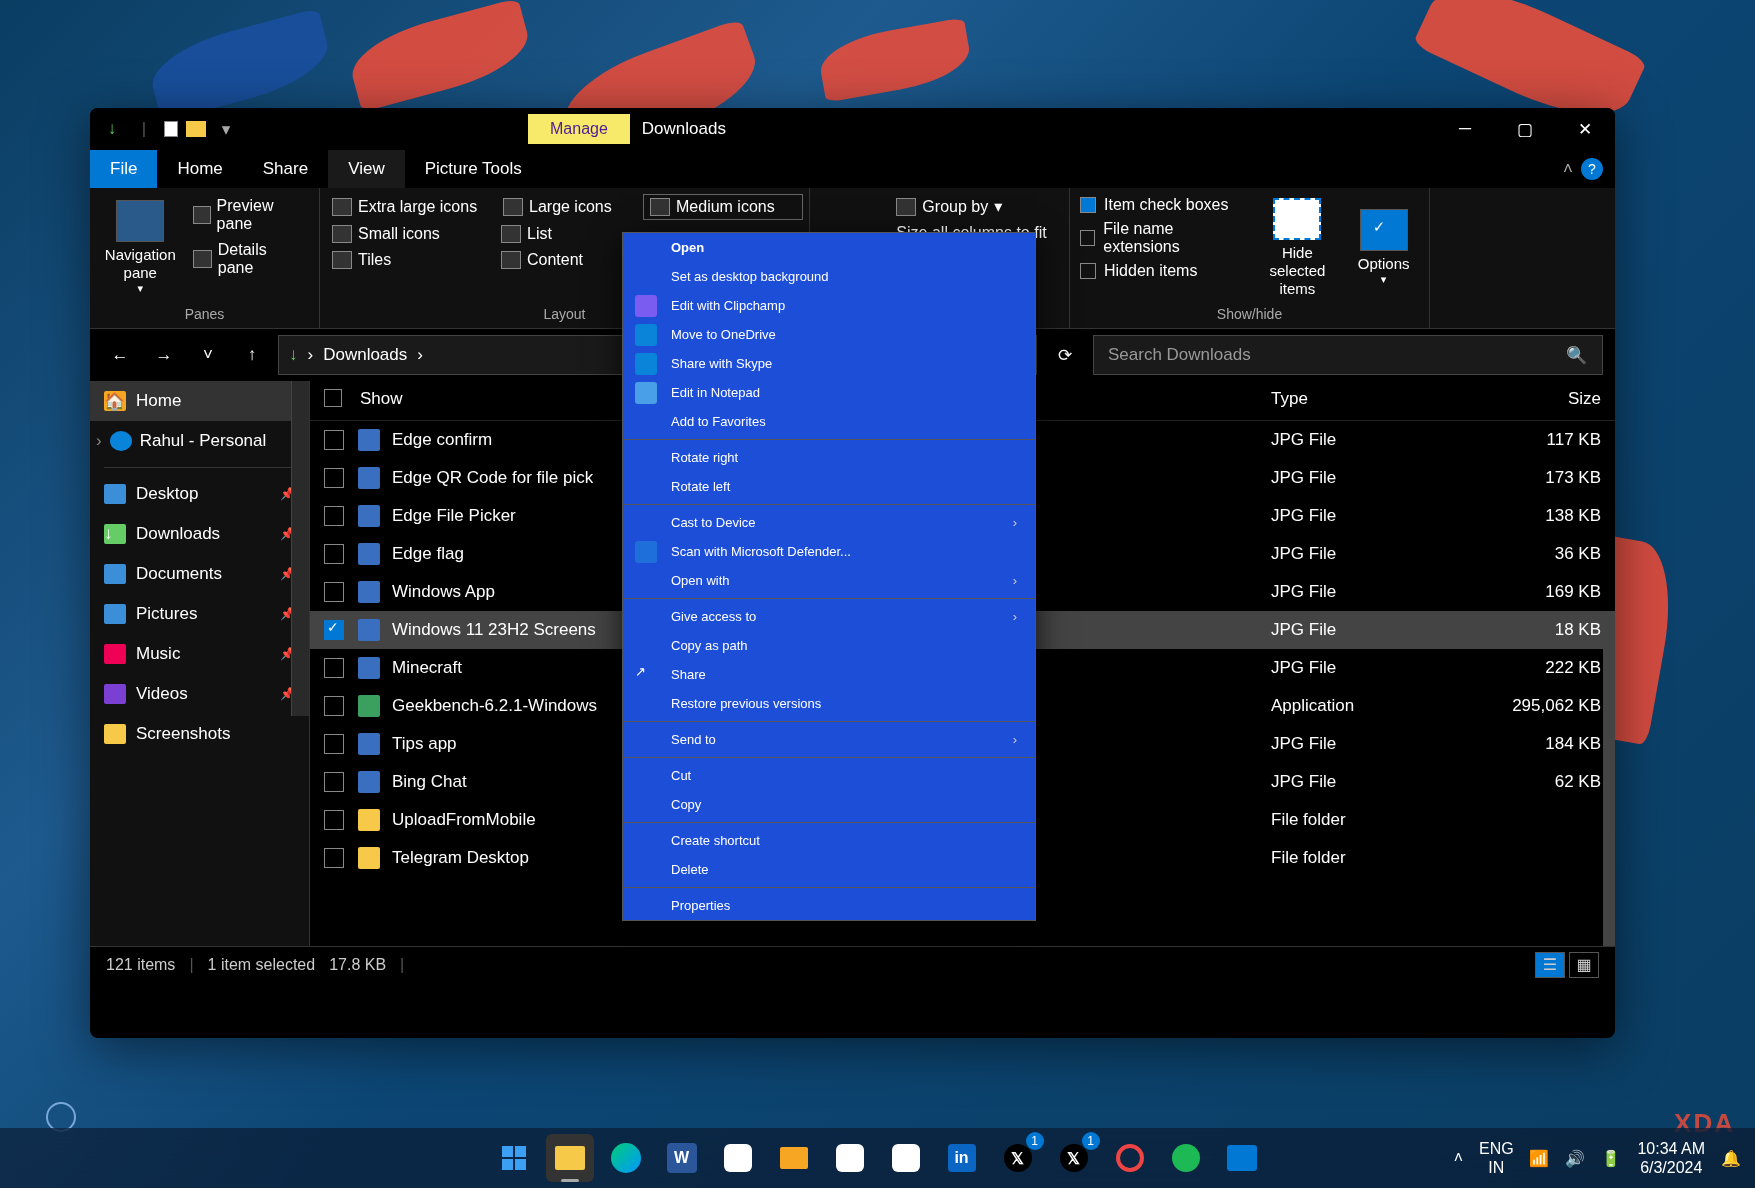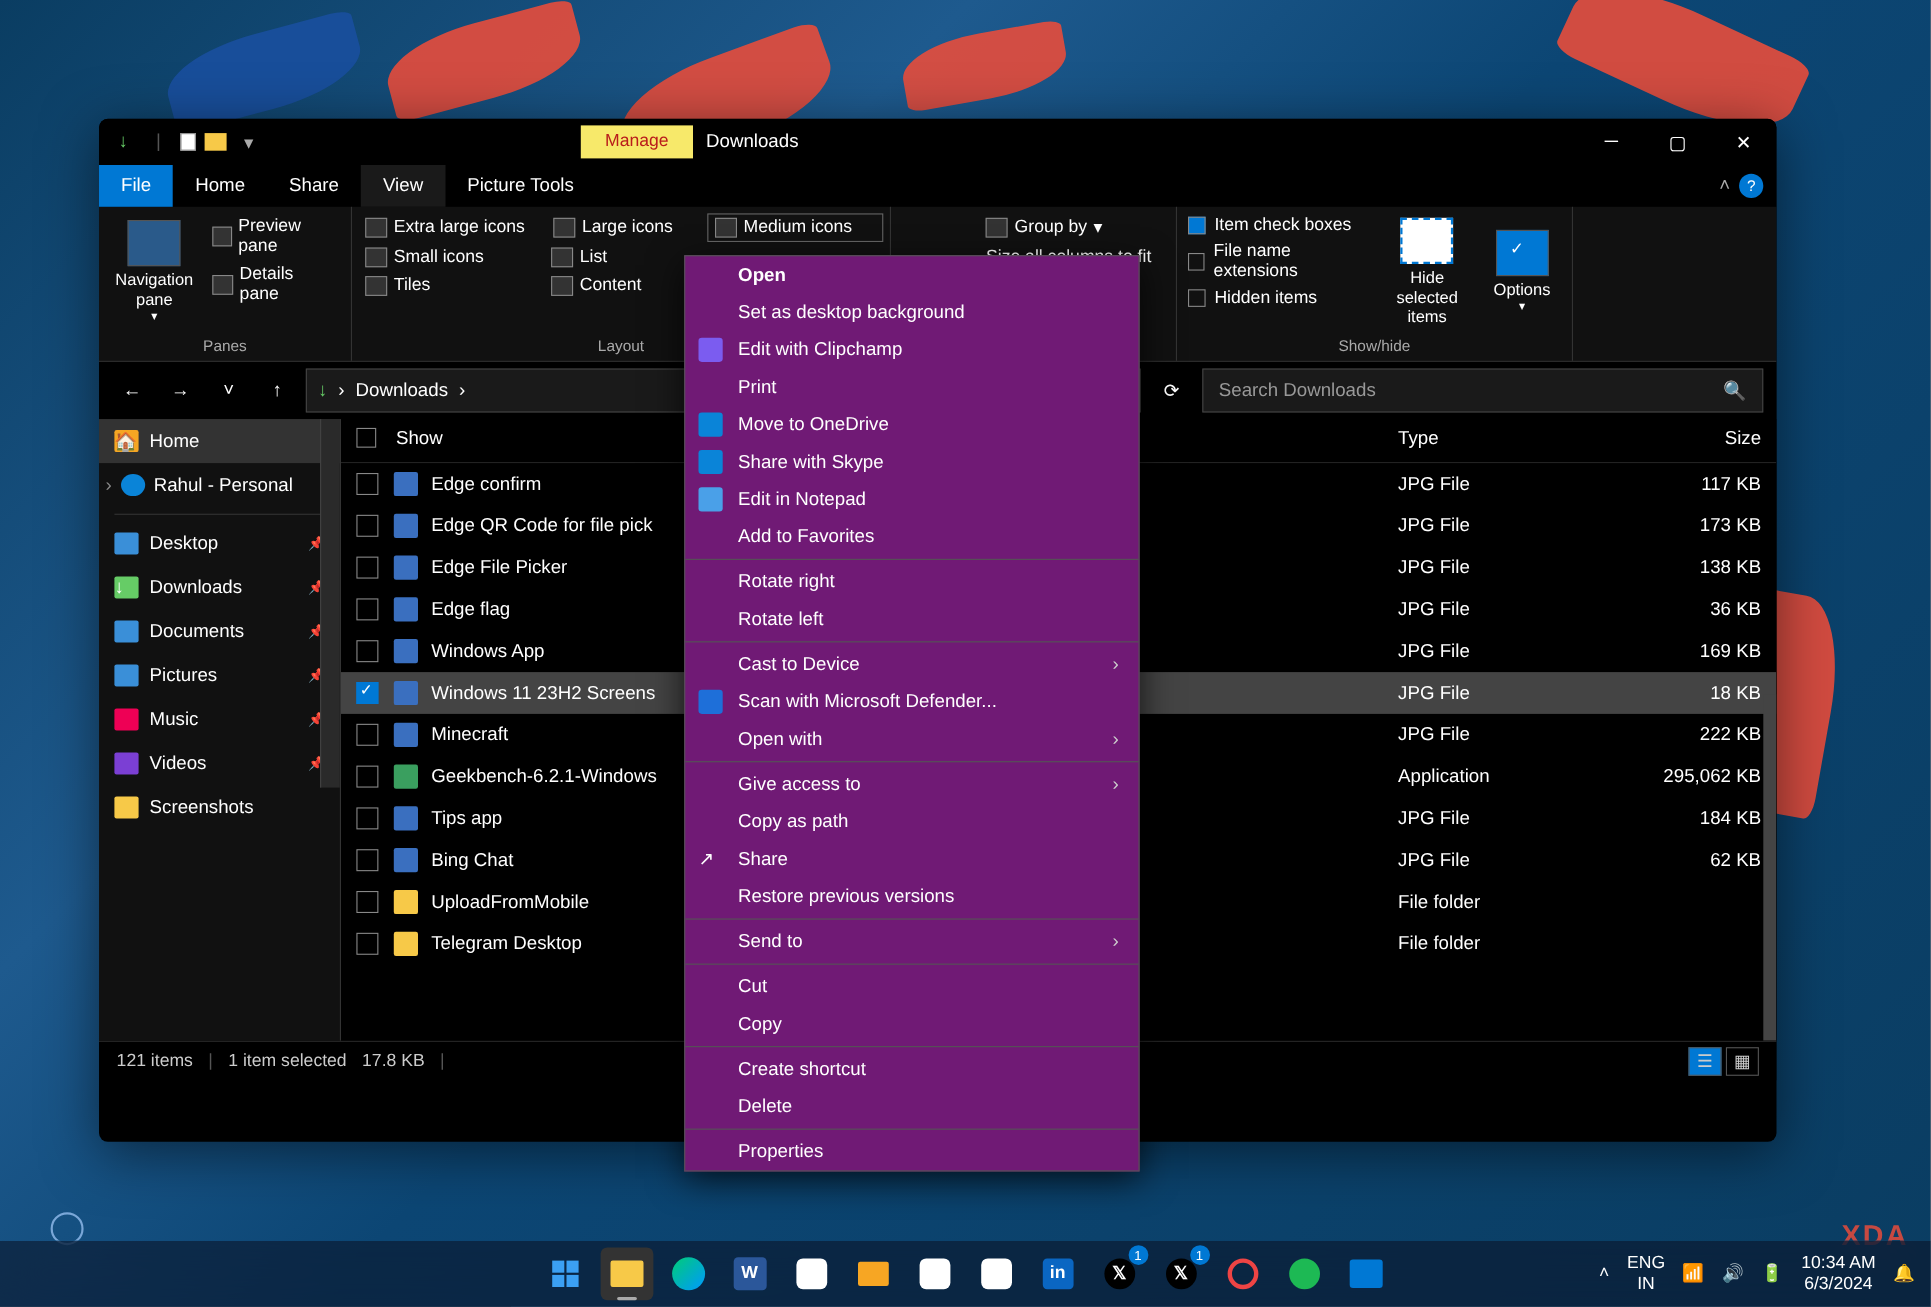--- a/index.html
+++ b/index.html
@@ -5,21 +5,21 @@
 *{margin:0;padding:0;box-sizing:border-box;font-family:"Segoe UI",sans-serif;user-select:none}
 body{width:1755px;height:1188px;background:linear-gradient(135deg,#0a3d62 0%,#1e5a8e 30%,#0c4674 50%,#0a3d62 100%);overflow:hidden;position:relative}
 
 .bg-fish{position:absolute;border-radius:50% 10% 50% 10%;opacity:.9}
 .fish-red{background:#e74c3c}
 .fish-blue{background:#1a4f9e}
 .window{position:absolute;left:90px;top:108px;width:1525px;height:930px;background:#000;border-radius:8px;box-shadow:0 10px 50px rgba(0,0,0,.5);overflow:hidden;color:#fff;font-size:17px}
 .titlebar{height:42px;display:flex;align-items:center;background:#000}
 .tb-left{display:flex;align-items:center;gap:8px;padding:0 10px}
 .qat-icon{width:24px;height:24px;display:flex;align-items:center;justify-content:center}
-.tb-manage{background:#f7e96a;color:#b91c1c;padding:6px 22px;font-size:16px;margin-left:280px}
+.tb-manage{background:#f7e96a;color:#4c1d95;padding:6px 22px;font-size:16px;margin-left:280px}
 .tb-title{margin-left:12px;color:#fff}
 .win-controls{margin-left:auto;display:flex}
 .win-btn{width:60px;height:42px;display:flex;align-items:center;justify-content:center;color:#fff}
 .tabs{height:38px;display:flex;align-items:stretch;background:#000}
 .tab{padding:16px 20px;display:flex;align-items:center;color:#fff;font-size:17px}
 .tab.file{background:#0078d4}
 .tab.active{background:#1a1a1a}
 .tabs-right{margin-left:auto;display:flex;align-items:center;gap:8px;padding:0 12px}
 .help-icon{width:22px;height:22px;border-radius:50%;background:#0078d4;color:#fff;display:flex;align-items:center;justify-content:center;font-size:14px}
 .ribbon{background:#111;display:flex;border-bottom:1px solid #333}
@@ -60,21 +60,21 @@
 .row:hover, .row.selected{background:#444}
 .row .chk{width:20px;height:20px;border:1px solid #888;margin-right:14px}
 .row.selected .chk{background:#0078d4;border-color:#0078d4;position:relative}
 .row.selected .chk::after{content:"✓";position:absolute;left:2px;top:-2px;font-size:14px}
 .ficon{width:22px;height:22px;margin-right:12px;border-radius:2px}
 .status{height:36px;display:flex;align-items:center;padding:0 16px;background:#000;color:#ccc;font-size:16px;gap:14px;border-top:1px solid #333}
 .status .sep{color:#555}
 .view-toggle{margin-left:auto;display:flex;gap:4px}
 .vt-btn{width:30px;height:26px;border:1px solid #555;display:flex;align-items:center;justify-content:center}
 .vt-btn.active{background:#0078d4}
-.context-menu{position:absolute;left:622px;top:232px;width:414px;background:#701a75;border:1px solid #555;box-shadow:0 8px 30px rgba(0,0,0,.7);color:#fff;font-size:17px;z-index:100}
+.context-menu{position:absolute;left:622px;top:232px;width:414px;background:#1d4ed8;border:1px solid #555;box-shadow:0 8px 30px rgba(0,0,0,.7);color:#fff;font-size:13px;z-index:100}
 .cm-item{display:flex;align-items:center;padding:7px 18px 7px 48px;position:relative}
 .cm-item.bold{font-weight:600}
 .cm-icon{position:absolute;left:12px;width:22px;height:22px;border-radius:3px}
 .cm-arrow{margin-left:auto;color:#ccc}
 .cm-sep{height:1px;background:#555;margin:3px 0}
 .taskbar{position:absolute;left:0;bottom:0;width:100%;height:60px;background:rgba(10,20,40,.6);backdrop-filter:blur(20px);display:flex;align-items:center;padding:0 14px}
 .tb-center{position:absolute;left:50%;transform:translateX(-50%);display:flex;gap:8px}
 .tb-app{width:48px;height:48px;border-radius:6px;display:flex;align-items:center;justify-content:center;position:relative}
 .tb-app.active::after{content:"";position:absolute;bottom:0;width:18px;height:3px;background:#aaa;border-radius:2px}
 .badge{position:absolute;top:-2px;right:-2px;width:18px;height:18px;border-radius:50%;background:#0078d4;color:#fff;font-size:12px;display:flex;align-items:center;justify-content:center}
@@ -418,23 +418,20 @@
       <span>Open</span>
     </div>
     <div class="cm-item">
       <span>Set as desktop background</span>
     </div>
     <div class="cm-item">
       <span class="cm-icon" style="background:#7b5cf0"></span>
       <span>Edit with Clipchamp</span>
     </div>
     <div class="cm-item">
-      <span>Print</span>
-    </div>
-    <div class="cm-item">
       <span class="cm-icon" style="background:#0a84d8"></span>
       <span>Move to OneDrive</span>
     </div>
     <div class="cm-item">
       <span class="cm-icon" style="background:#0a84d8"></span>
       <span>Share with Skype</span>
     </div>
     <div class="cm-item">
       <span class="cm-icon" style="background:#4aa0e8"></span>
       <span>Edit in Notepad</span>

